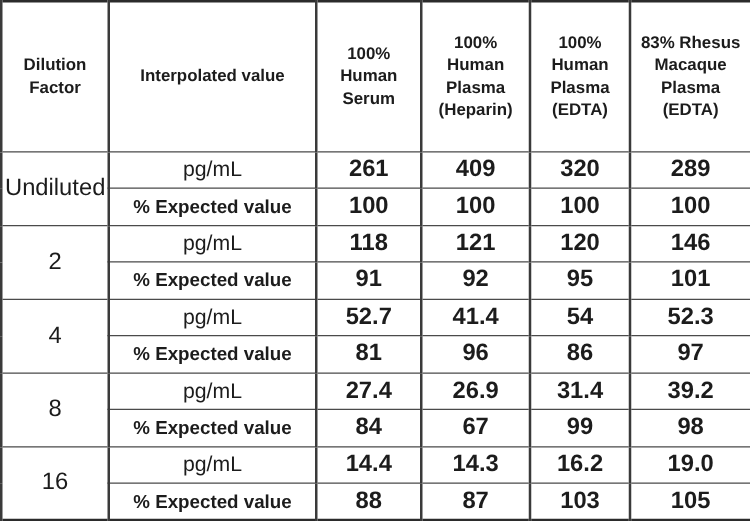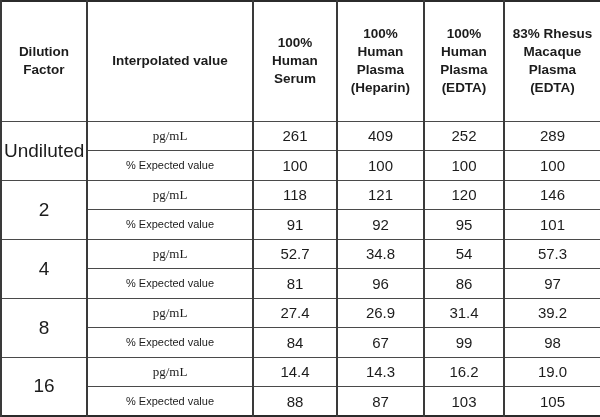--- a/index.html
+++ b/index.html
@@ -46,30 +46,29 @@
   }
   tbody tr {
     height: 29px;
   }
   td.dilution-cell {
     font-weight: normal;
     font-size: 19px;
   }
   td.rowlabel-pg {
     font-weight: normal;
-    font-size: 13px;
-    font-family: Liberation Serif, serif;
+    font-size: 17px;
   }
   td.rowlabel-expected {
-    font-weight: normal;
-    font-size: 11px;
+    font-weight: bold;
+    font-size: 15px;
   }
   td.value-cell {
-    font-weight: normal;
-    font-size: 15px;
+    font-weight: bold;
+    font-size: 19px;
   }
   col.c-dilution { width: 86px; }
   col.c-interp   { width: 166px; }
   col.c-serum    { width: 84px; }
   col.c-heparin  { width: 87px; }
   col.c-edta     { width: 80px; }
   col.c-rhesus   { width: 97px; }
 </style>
 </head>
 <body>
@@ -94,21 +93,21 @@
         <th>83% Rhesus Macaque Plasma (EDTA)</th>
       </tr>
     </thead>
     <tbody>
 
       <tr>
         <td class="dilution-cell" rowspan="2">Undiluted</td>
         <td class="rowlabel-pg">pg/mL</td>
         <td class="value-cell">261</td>
         <td class="value-cell">409</td>
-        <td class="value-cell">252</td>
+        <td class="value-cell">320</td>
         <td class="value-cell">289</td>
       </tr>
       <tr>
         <td class="rowlabel-expected">% Expected value</td>
         <td class="value-cell">100</td>
         <td class="value-cell">100</td>
         <td class="value-cell">100</td>
         <td class="value-cell">100</td>
       </tr>
 
@@ -125,23 +124,23 @@
         <td class="value-cell">91</td>
         <td class="value-cell">92</td>
         <td class="value-cell">95</td>
         <td class="value-cell">101</td>
       </tr>
 
       <tr>
         <td class="dilution-cell" rowspan="2">4</td>
         <td class="rowlabel-pg">pg/mL</td>
         <td class="value-cell">52.7</td>
-        <td class="value-cell">34.8</td>
+        <td class="value-cell">41.4</td>
         <td class="value-cell">54</td>
-        <td class="value-cell">57.3</td>
+        <td class="value-cell">52.3</td>
       </tr>
       <tr>
         <td class="rowlabel-expected">% Expected value</td>
         <td class="value-cell">81</td>
         <td class="value-cell">96</td>
         <td class="value-cell">86</td>
         <td class="value-cell">97</td>
       </tr>
 
       <tr>

